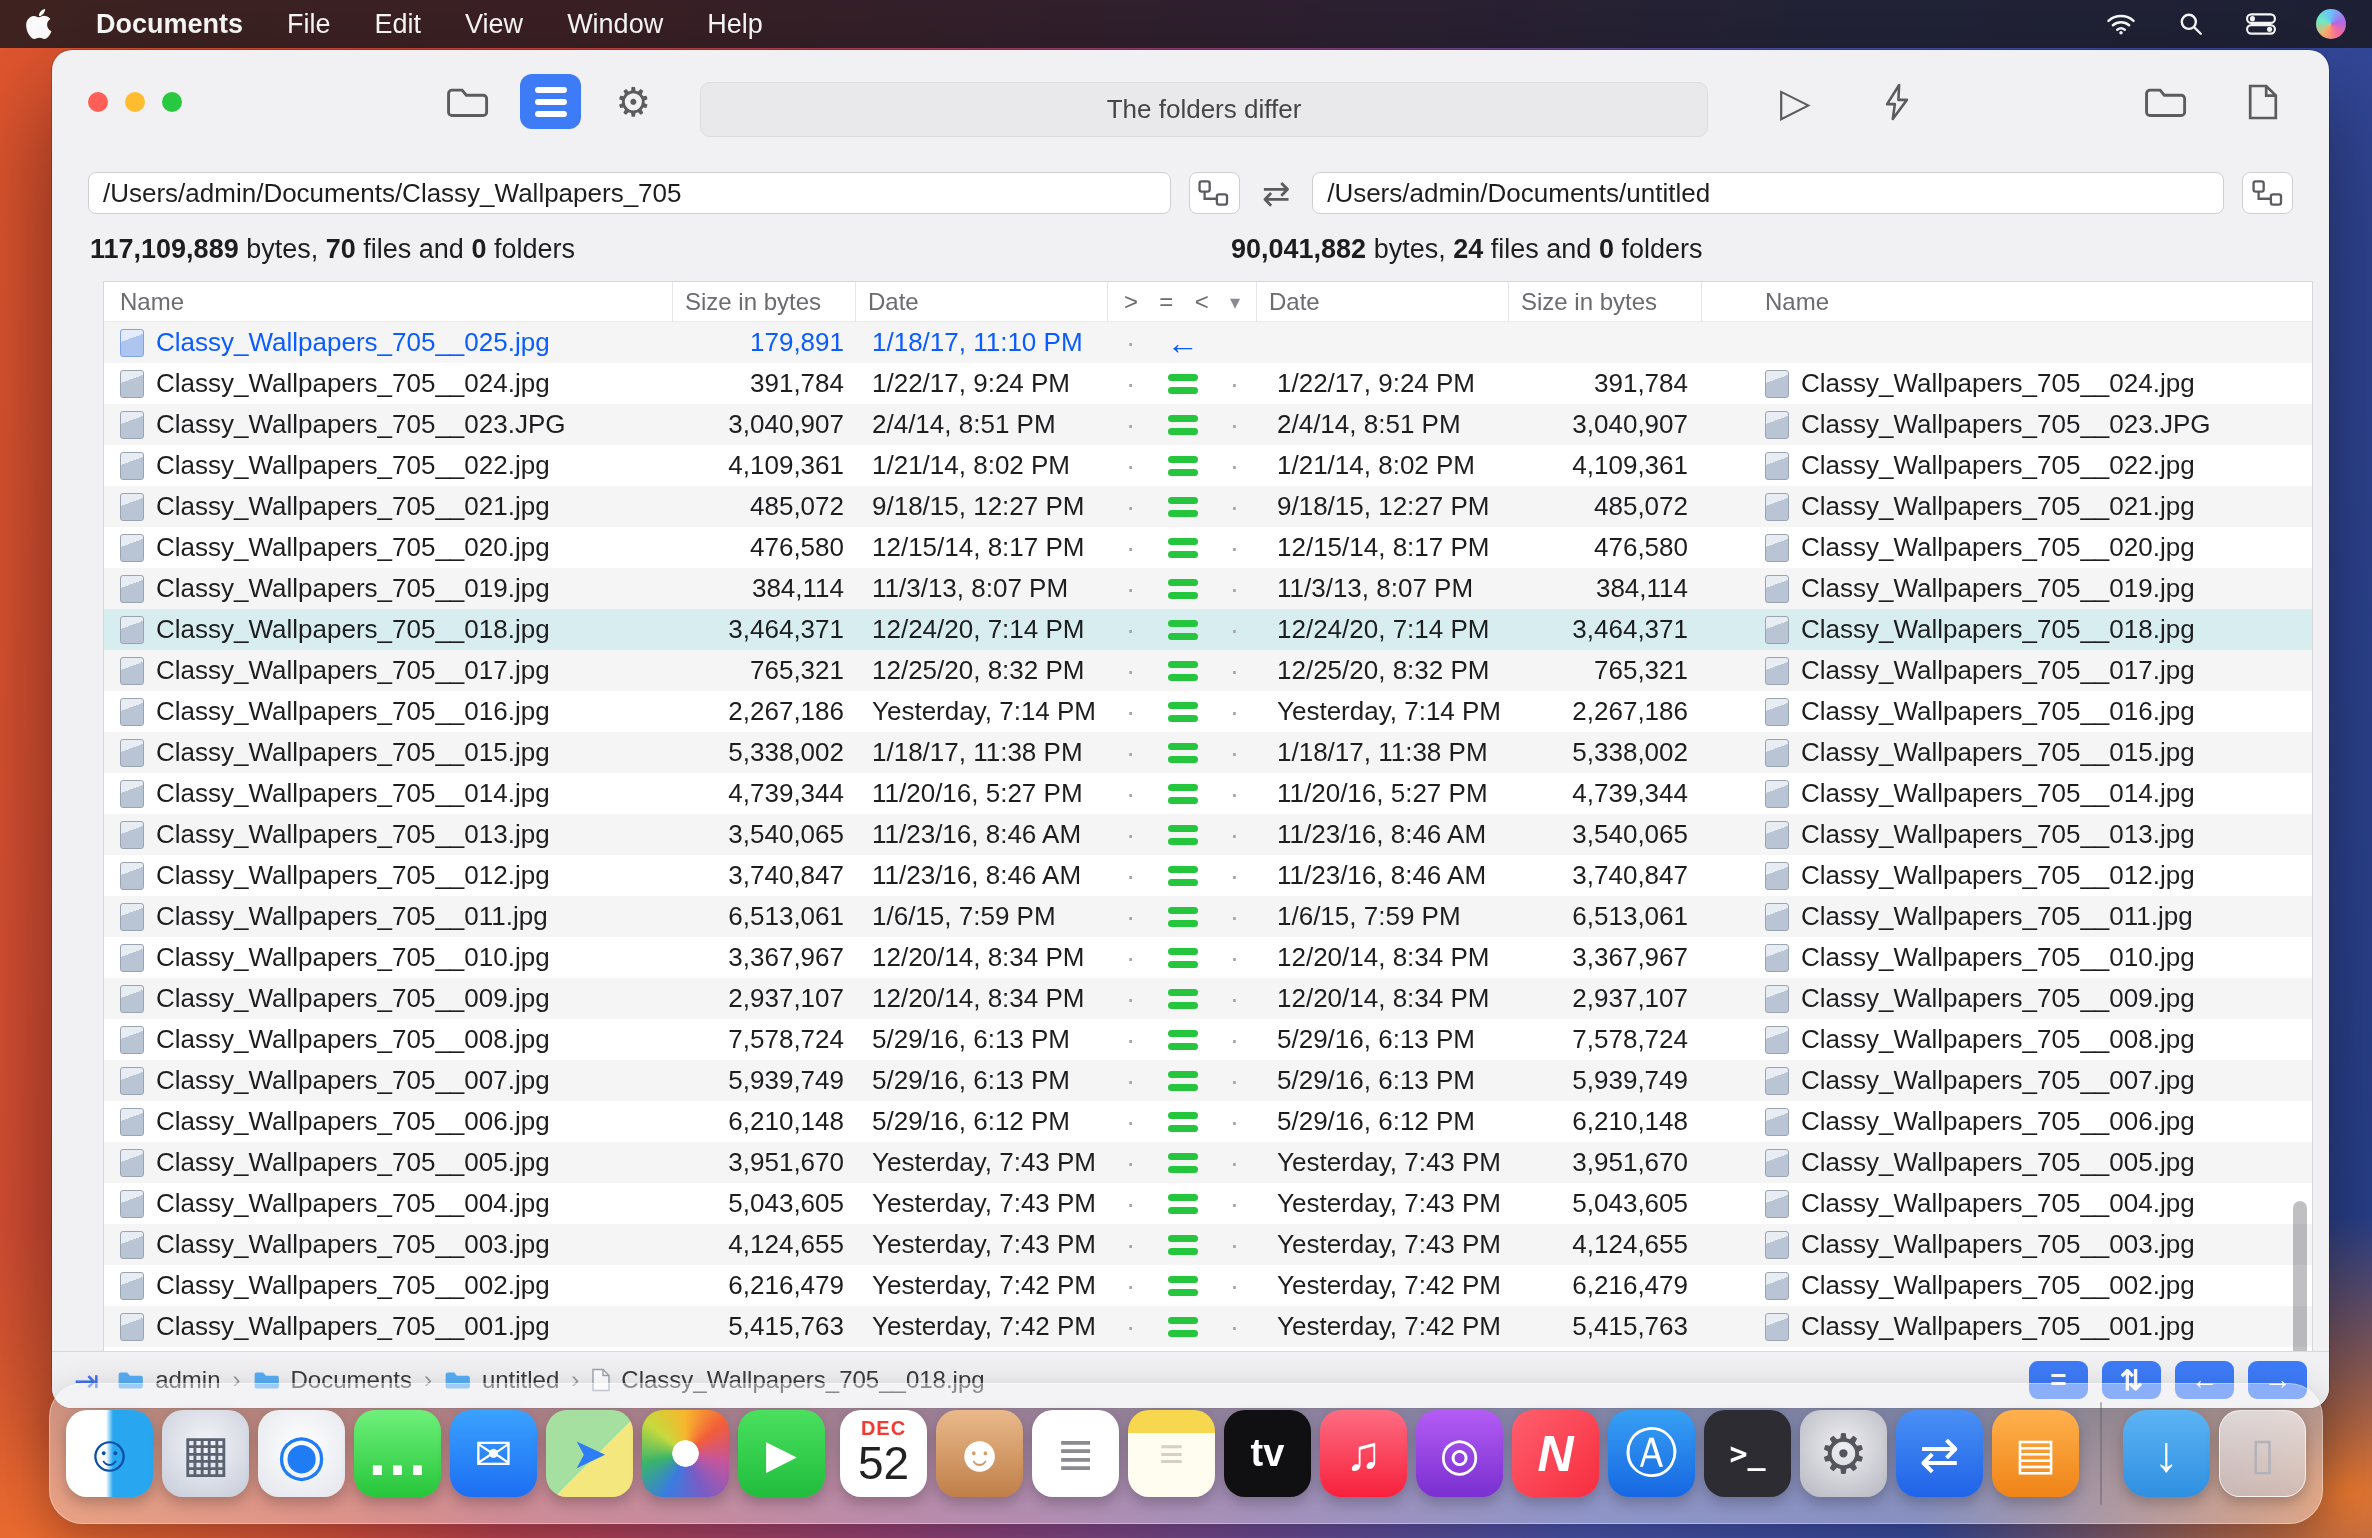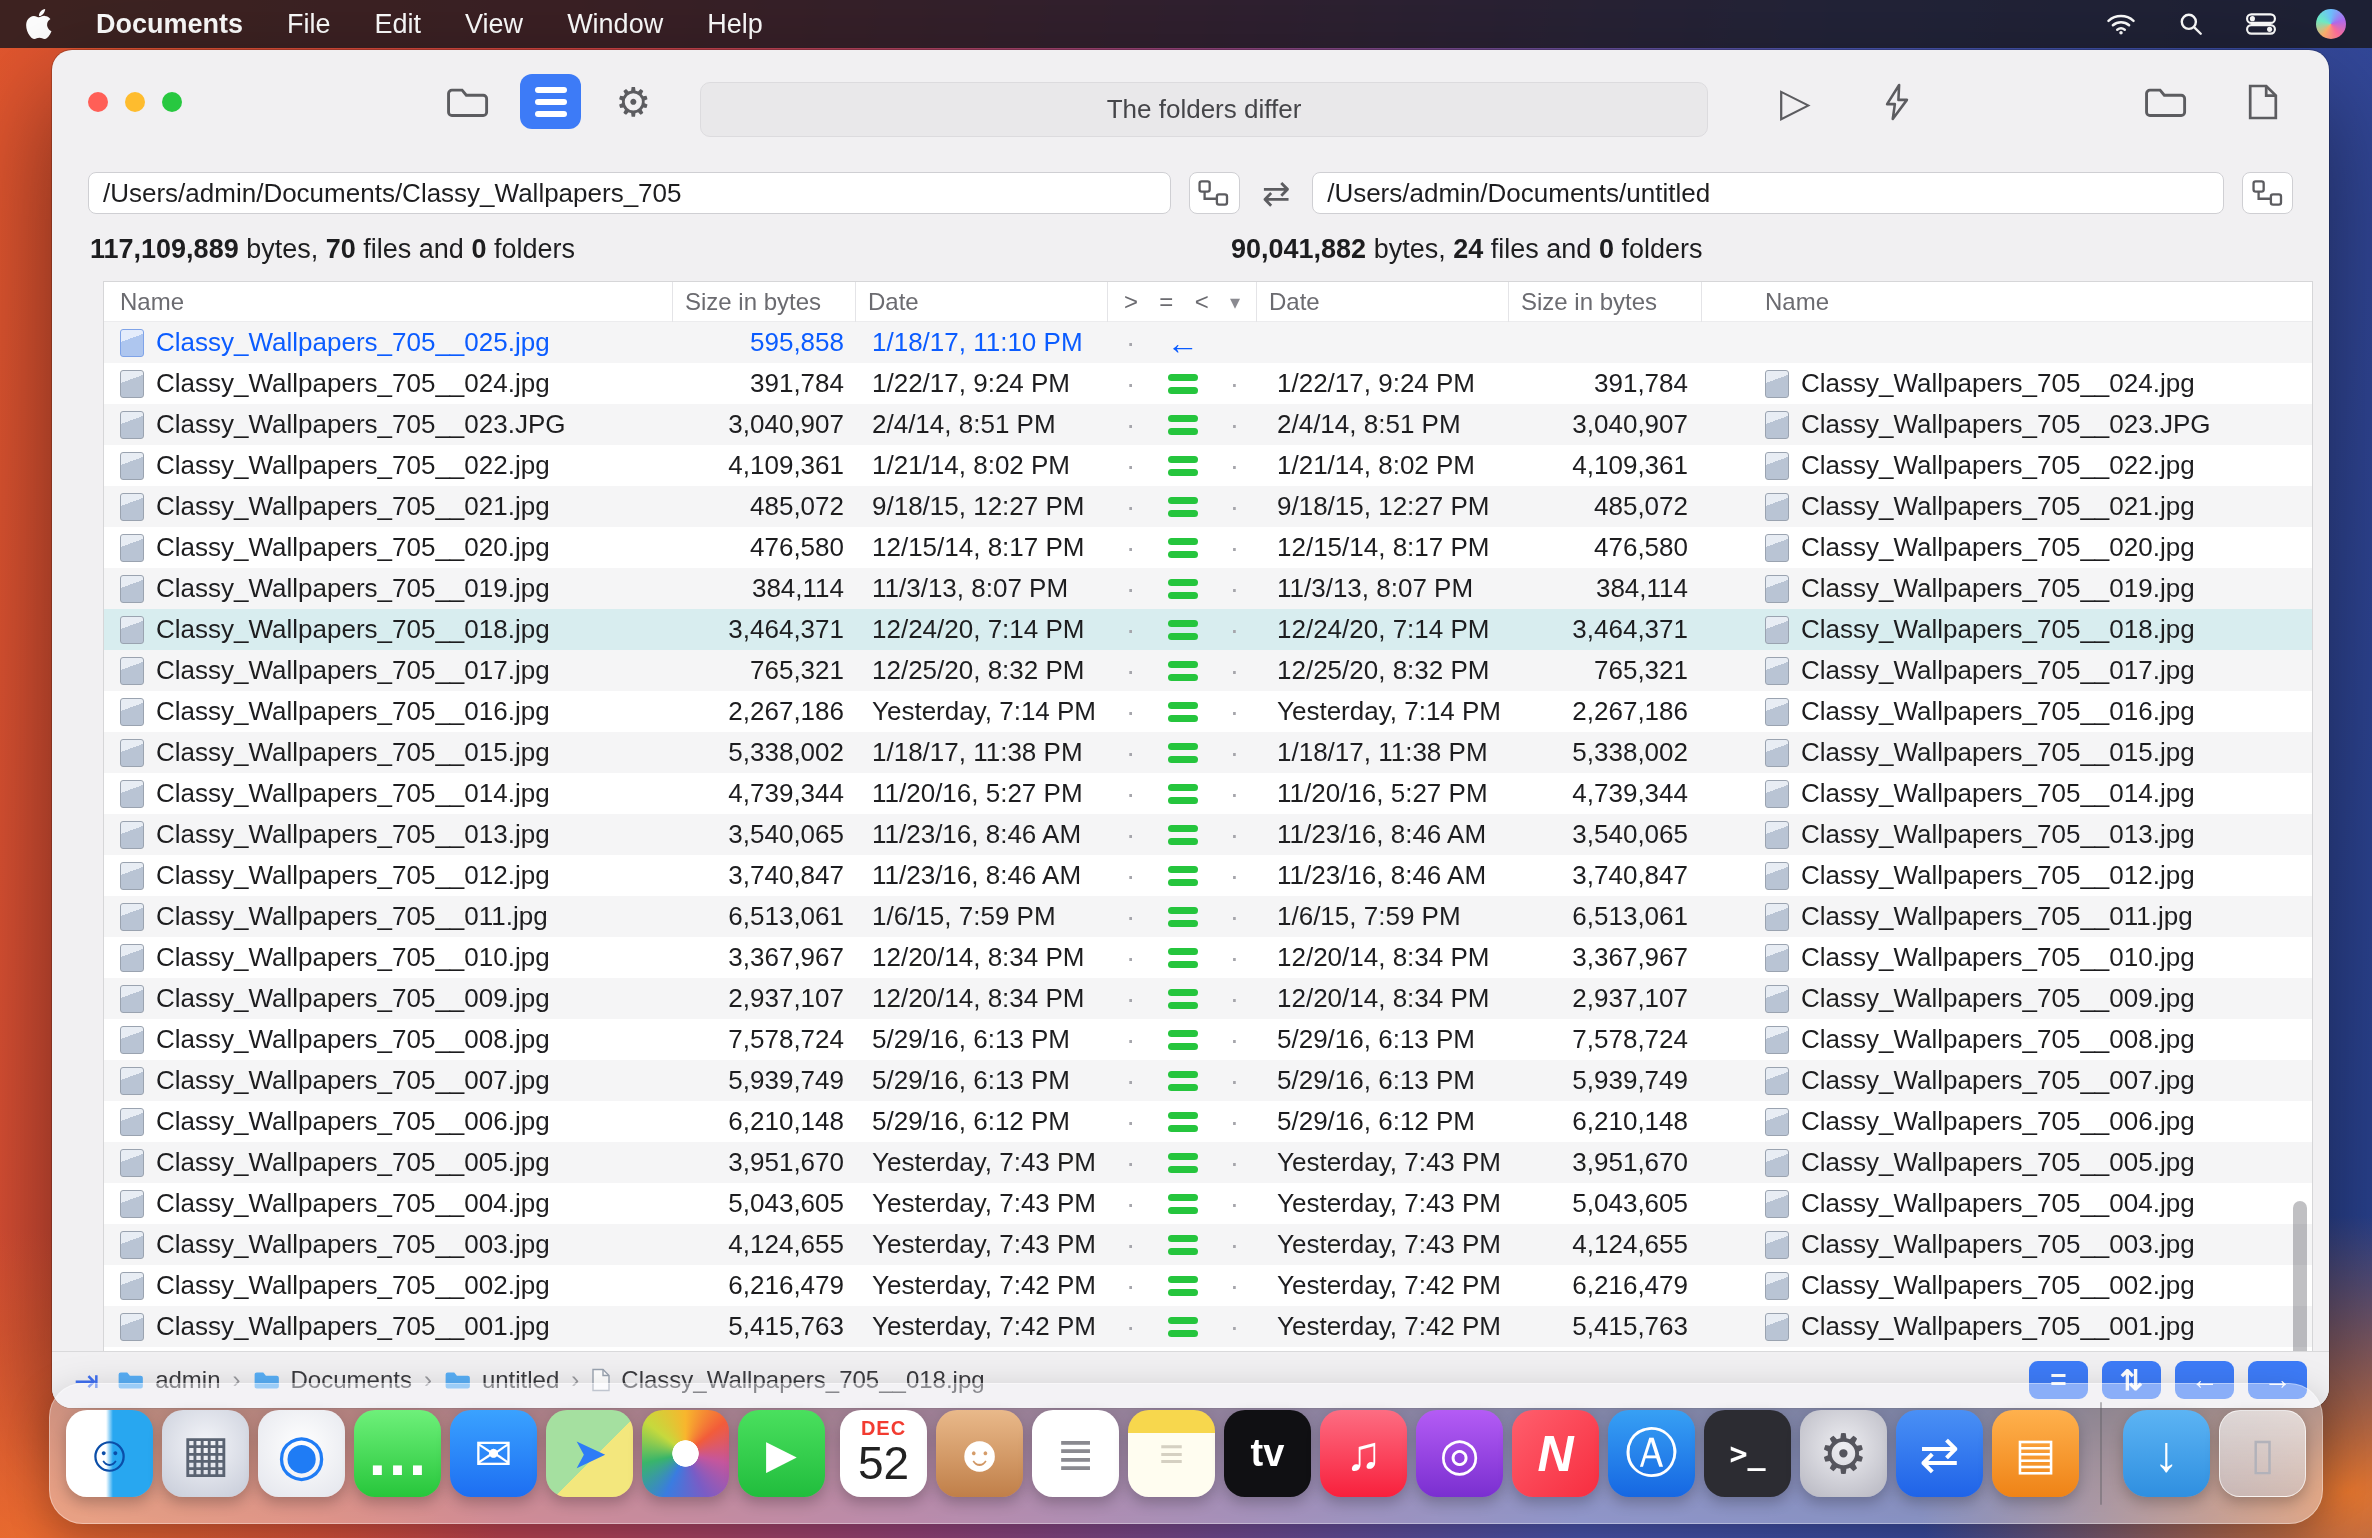--- a/index.html
+++ b/index.html
@@ -345,21 +345,21 @@
       <div class="th-lsize">Size in bytes</div>
       <div class="th-rname">Name</div>
     </div>
     <div class="tbody">
         <div class="grid row left-only">
     <div class="cell c-lname lcell">
       <span class="ficon"></span>
       <span>Classy_Wallpapers_705__025.jpg</span>
     </div>
     <div class="cell c-lsize lcell">
-            <span>595,858</span>
+            <span>179,891</span>
           </div>
     <div class="cell c-ldate lcell">
             <span>1/18/17, 11:10 PM</span>
           </div>
     <div class="cell c-mid">
       <span class="dot dot-gt"></span>
 
       <span class="mid-arrow">←</span>
       <span class="dot dot-lt"></span>
     </div>

